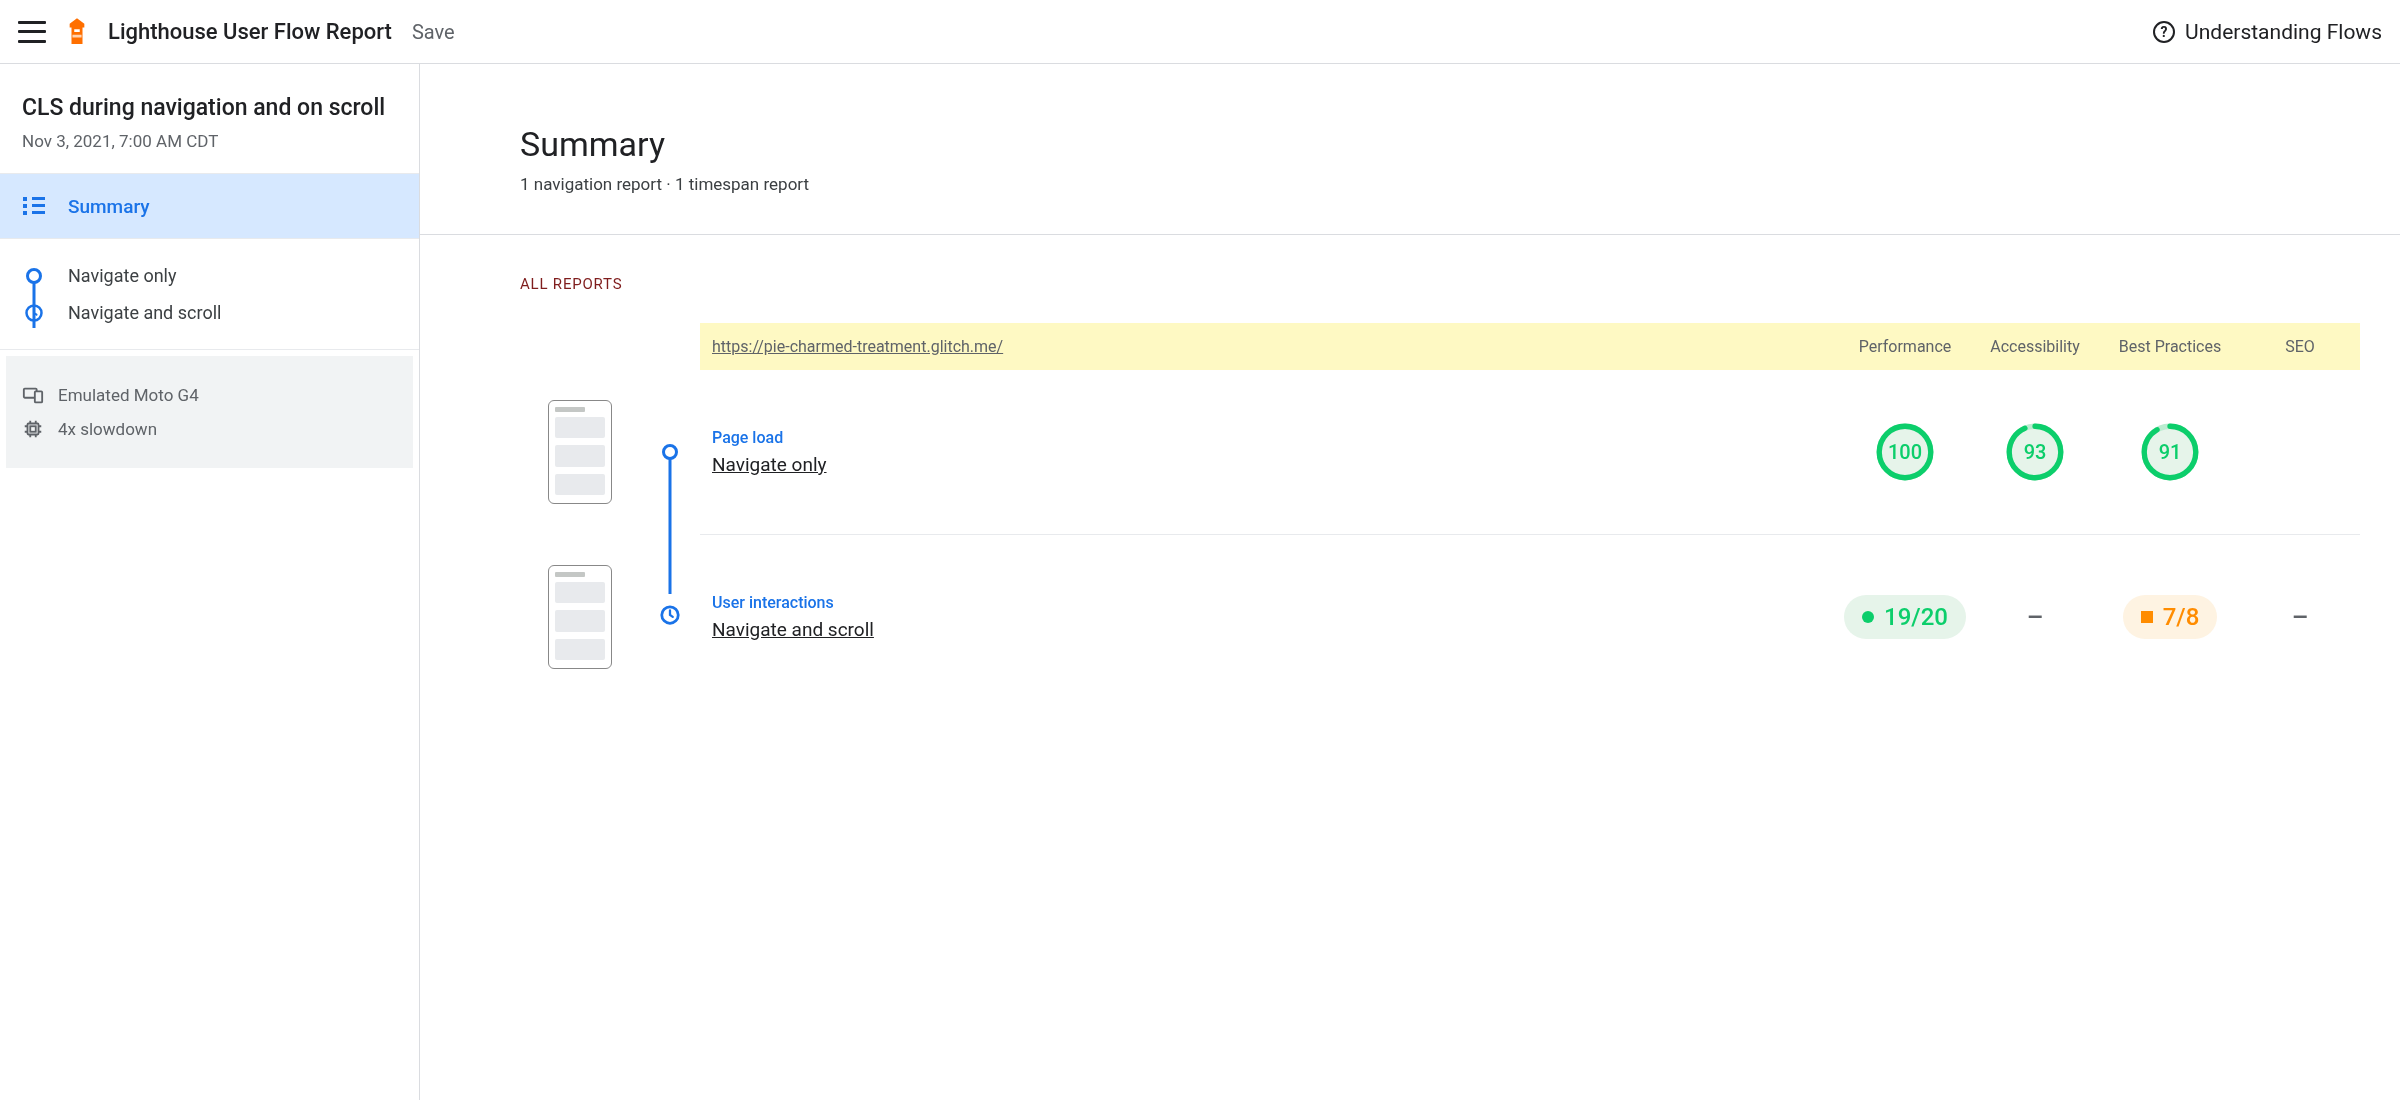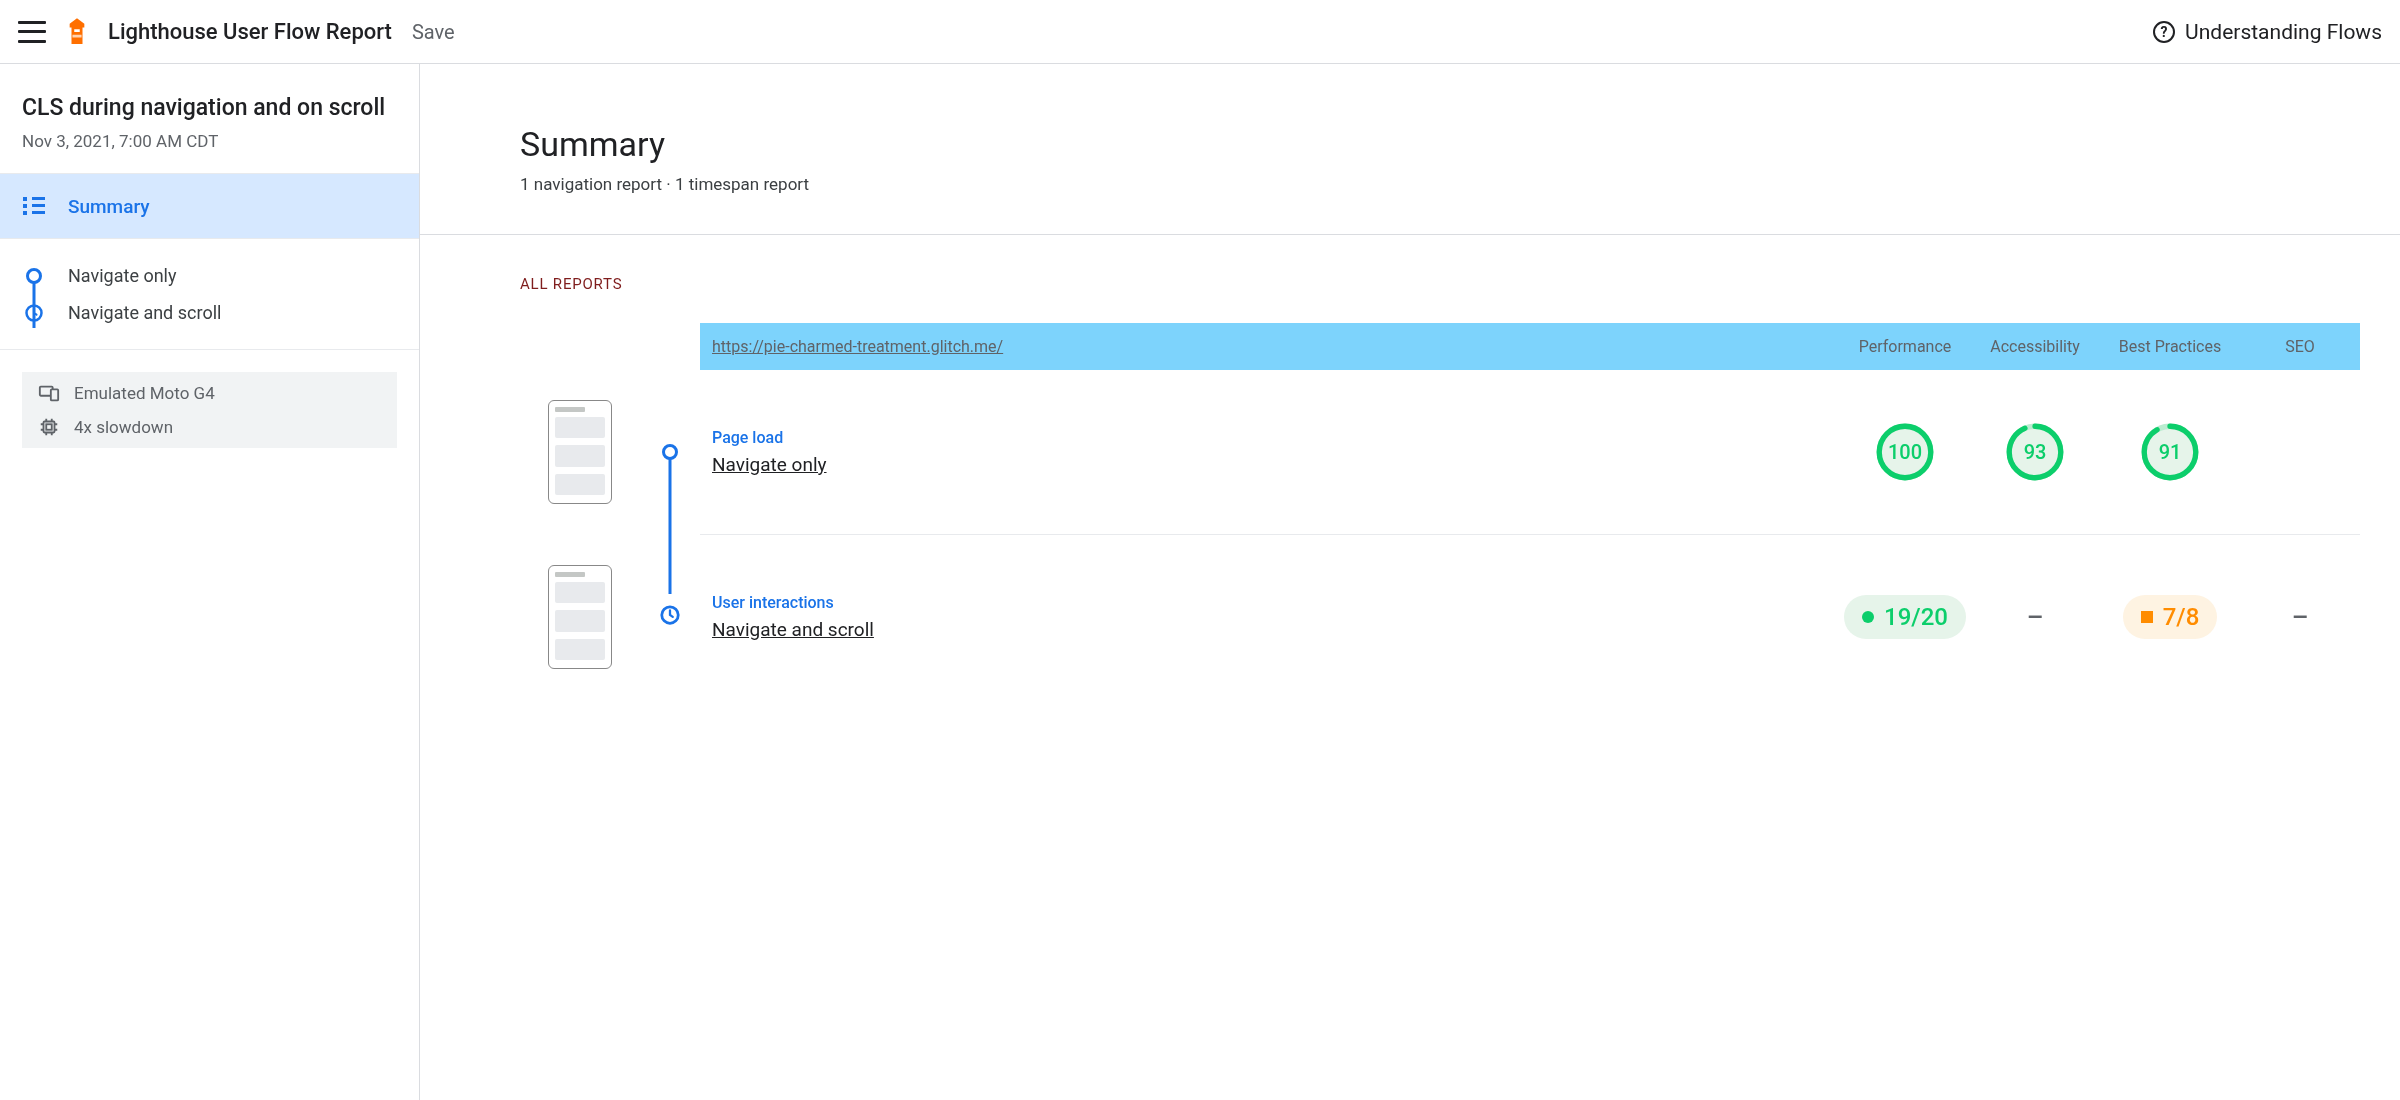--- a/index.html
+++ b/index.html
@@ -32,36 +32,36 @@
 .list-icon .dot { width: 4px; height: 4px; background: #1a73e8; position: absolute; left: 0; }
 .list-icon .bar { height: 3px; background: #1a73e8; position: absolute; left: 9px; right: 0; }
 
 .steps { padding: 18px 22px 18px; border-bottom: 1px solid #e8eaed; }
 .step-row { display: flex; align-items: center; gap: 22px; font-size: 18px; color: #3c4043; padding: 8px 0; cursor: pointer; }
 .step-line-col { width: 24px; display: flex; flex-direction: column; align-items: center; position: relative; }
 .step-marker { width: 16px; height: 16px; border: 3px solid #1a73e8; border-radius: 50%; background: #fff; z-index: 2; }
 .step-connector { width: 3px; flex: 1; background: #1a73e8; position: absolute; top: 12px; bottom: -44px; left: 50%; transform: translateX(-50%); z-index: 1; }
 .clock-marker svg { width: 20px; height: 20px; display: block; }
 
-.meta-box { margin: 22px; background: #f1f3f4; border-radius: 0; padding: 4px 16px; }
+.meta-box { margin: 6px; background: #f1f3f4; border-radius: 0; padding: 22px 16px; }
 .meta-row { display: flex; align-items: center; gap: 14px; font-size: 17px; color: #5f6368; padding: 6px 0; }
 .meta-icon { width: 22px; height: 22px; color: #5f6368; }
 
 
 .main { flex: 1; overflow: auto; }
 .summary-head { padding: 60px 0 40px 100px; }
 .summary-head h1 { font-size: 34px; font-weight: 400; margin-bottom: 10px; }
 .summary-head p { font-size: 17px; color: #3c4043; }
 .divider { border-top: 1px solid #dadce0; }
 
 .reports-section { padding: 40px 40px 40px 100px; }
 .reports-label { font-size: 15px; letter-spacing: 0.8px; color: #7f1d1d; margin-bottom: 30px; }
 
 .reports-grid { display: grid; grid-template-columns: 120px 60px 1fr 130px 130px 140px 120px; align-items: center; row-gap: 0; }
-.grid-header { background: #7dd3fc; padding: 14px 0; font-size: 16px; color: #5f6368; text-align: center; }
+.grid-header { background: #fef9c3; padding: 14px 0; font-size: 16px; color: #5f6368; text-align: center; }
 .grid-header.url { text-align: left; padding-left: 12px; text-decoration: underline; }
 .grid-header.blank { background: transparent; }
 
 .thumb { width: 64px; height: 104px; border: 1.5px solid #888; border-radius: 6px; background: #fff; margin: 10px auto; padding: 6px; display: flex; flex-direction: column; gap: 3px; }
 .thumb .tline { background: #c4c7c5; height: 5px; border-radius: 1px; }
 .thumb .tline.sh { width: 60%; }
 .thumb .tblock { background: #e8eaed; flex: 1; border-radius: 2px; margin: 2px 0; }
 
 .flow-col { display: flex; flex-direction: column; align-items: center; position: relative; align-self: stretch; justify-content: center; }
 .flow-dot { width: 16px; height: 16px; border: 3px solid #1a73e8; border-radius: 50%; background: #fff; z-index: 2; }

